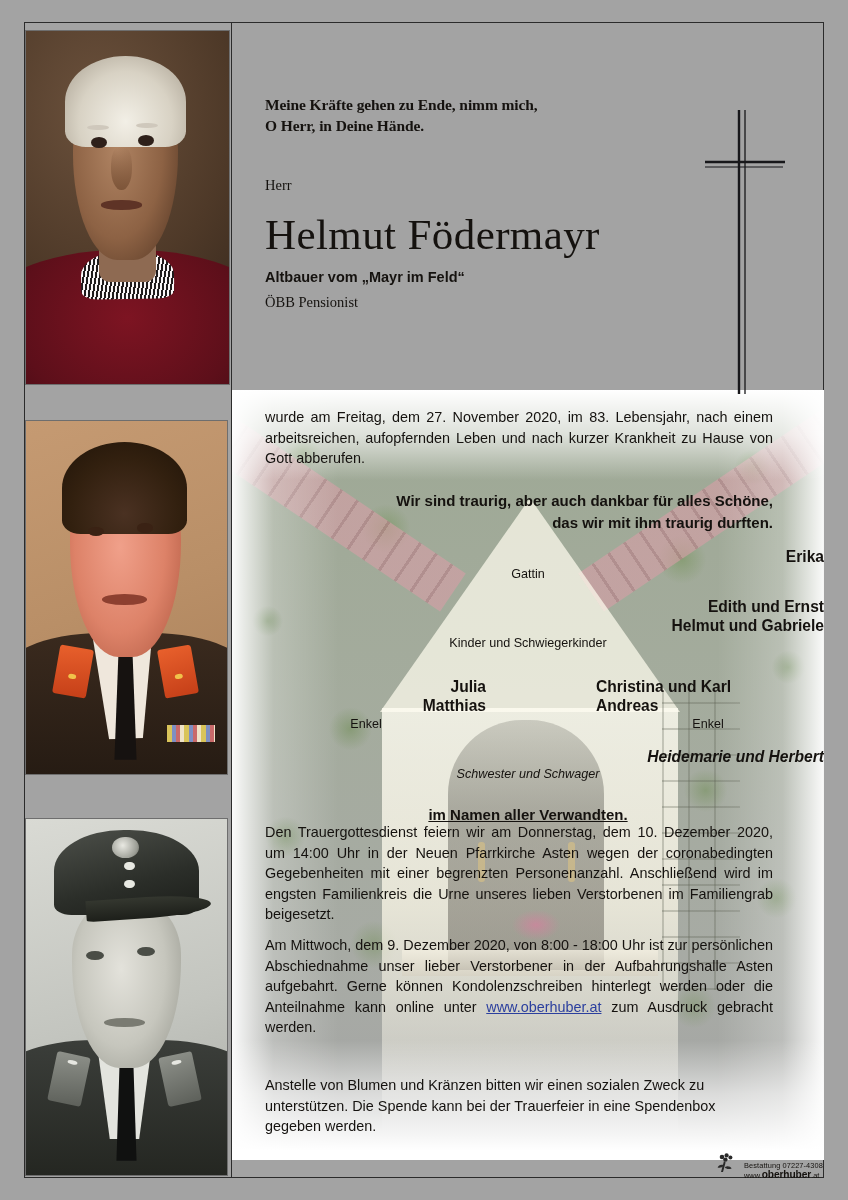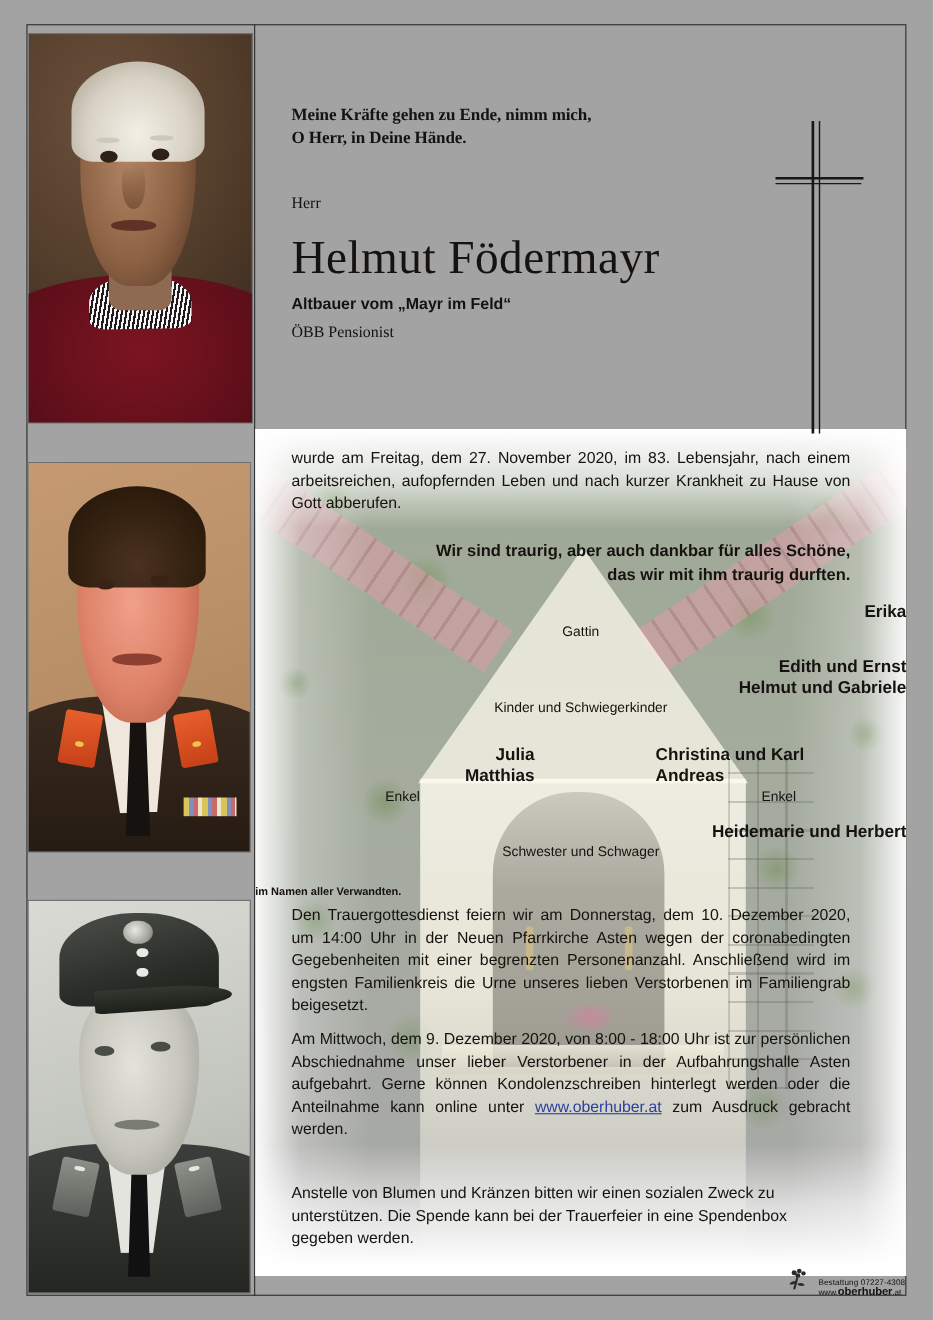--- a/index.html
+++ b/index.html
@@ -368,24 +368,24 @@
     display: flex; justify-content: space-between;
   }
   .gk-col { width: 196px; }
   .gk-left { margin-left: 58px; text-align: right; }
   .gk-right { margin-right: 32px; text-align: left; }
   .gk-name { font-weight: 700; font-size: 15.6px; line-height: 19px; }
   .gk-rel { font-size: 12.6px; line-height: 18px; }
   .gk-left .gk-rel { text-align: center; padding-right: 44px; }
   .gk-right .gk-rel { text-align: center; padding-left: 28px; }
 
-  .sister { position: absolute; left: 0; top: 725px; width: 592px; }
+  .sister { position: absolute; left: 0; top: 725px; width: 592px; font-style: italic; }
   .in-name-of {
     position: absolute; left: 0; top: 784px; width: 592px;
-    font-weight: 700; font-size: 10px;
+    text-align: center; font-weight: 700; font-size: 15px; text-decoration: underline;
   }
 
   .weblink { color: #2b3f9e; text-decoration: underline; }
 
   
   .logo {
     position: absolute;
     left: 482px; top: 1124px;
     display: flex; align-items: center; gap: 4px;
   }

